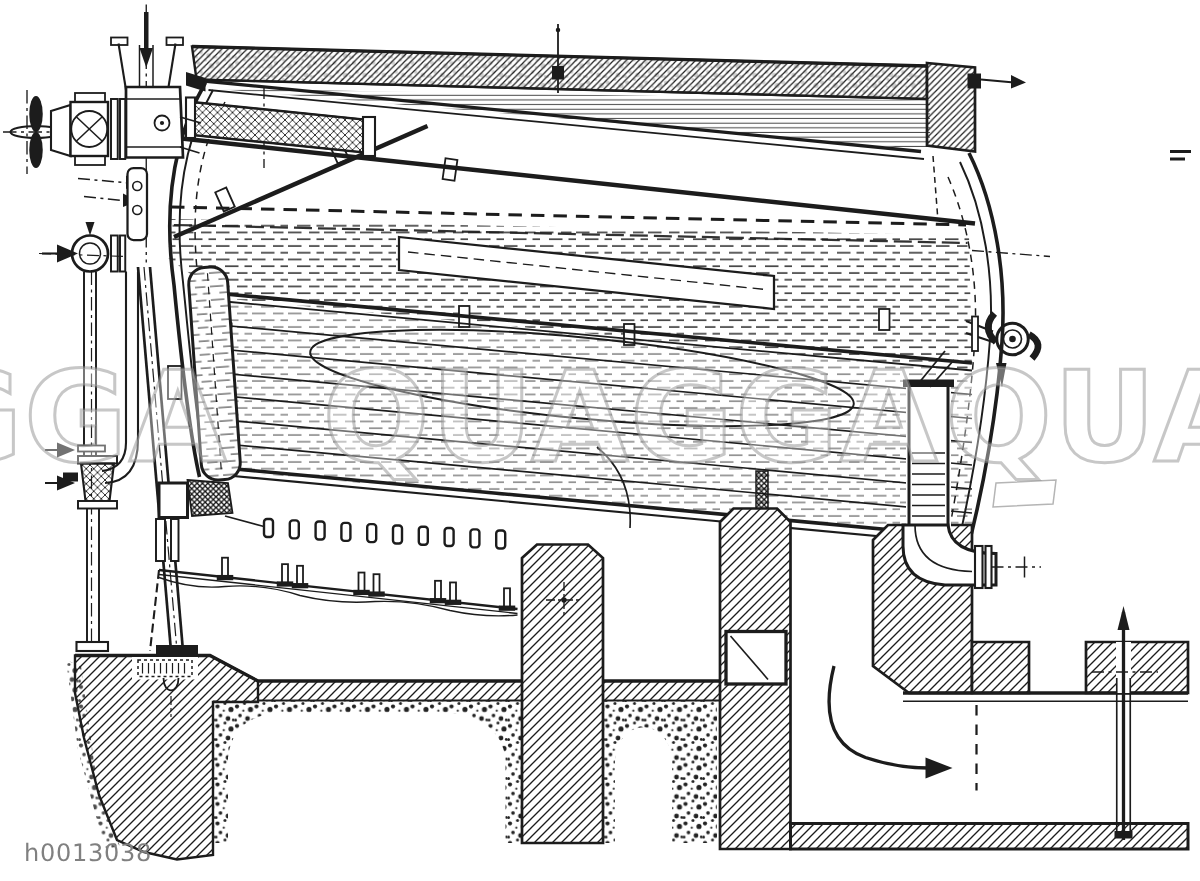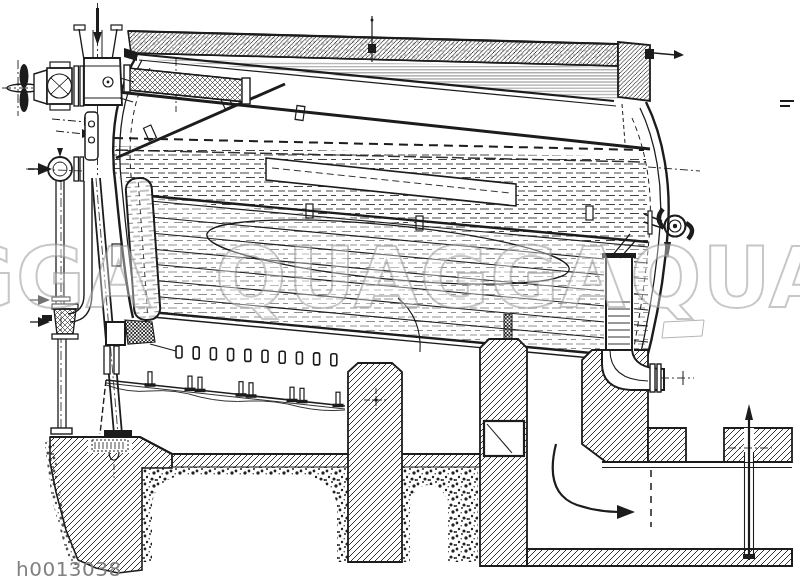--- a/index.html
+++ b/index.html
@@ -1,19 +1,19 @@
 <!DOCTYPE html>
 <html style="--wm-color: #8f8f8f; --label-color: #808080; --paper: #ffffff;"><head>
 <meta charset="utf-8">
 <style>
   html,body{margin:0;padding:0;background:#fff;}
   .stage{position:relative;width:800px;height:587px;background:var(--paper,#fff);overflow:hidden;
          font-family:"DejaVu Sans","Liberation Sans",sans-serif;}
   .stage svg{position:absolute;left:0;top:0;}
-  .id-label{position:absolute;left:16px;top:558px;font-size:20px;line-height:22px;
+  .id-label{position:absolute;left:16px;top:558px;font-size:16px;line-height:22px;
             color:var(--label-color,#808080);letter-spacing:0.5px;}
   .wm-text{font-family:"DejaVu Sans","Liberation Sans",sans-serif;font-weight:bold;font-size:84px;
            letter-spacing:1px;fill:rgba(255,255,255,0.38);stroke:var(--wm-color,#8f8f8f);
            stroke-opacity:0.5;stroke-width:2px;}
 </style>
 </head>
 <body>
 
 <div class="stage">
 <svg width="800" height="587" viewBox="0 0 800 587">

